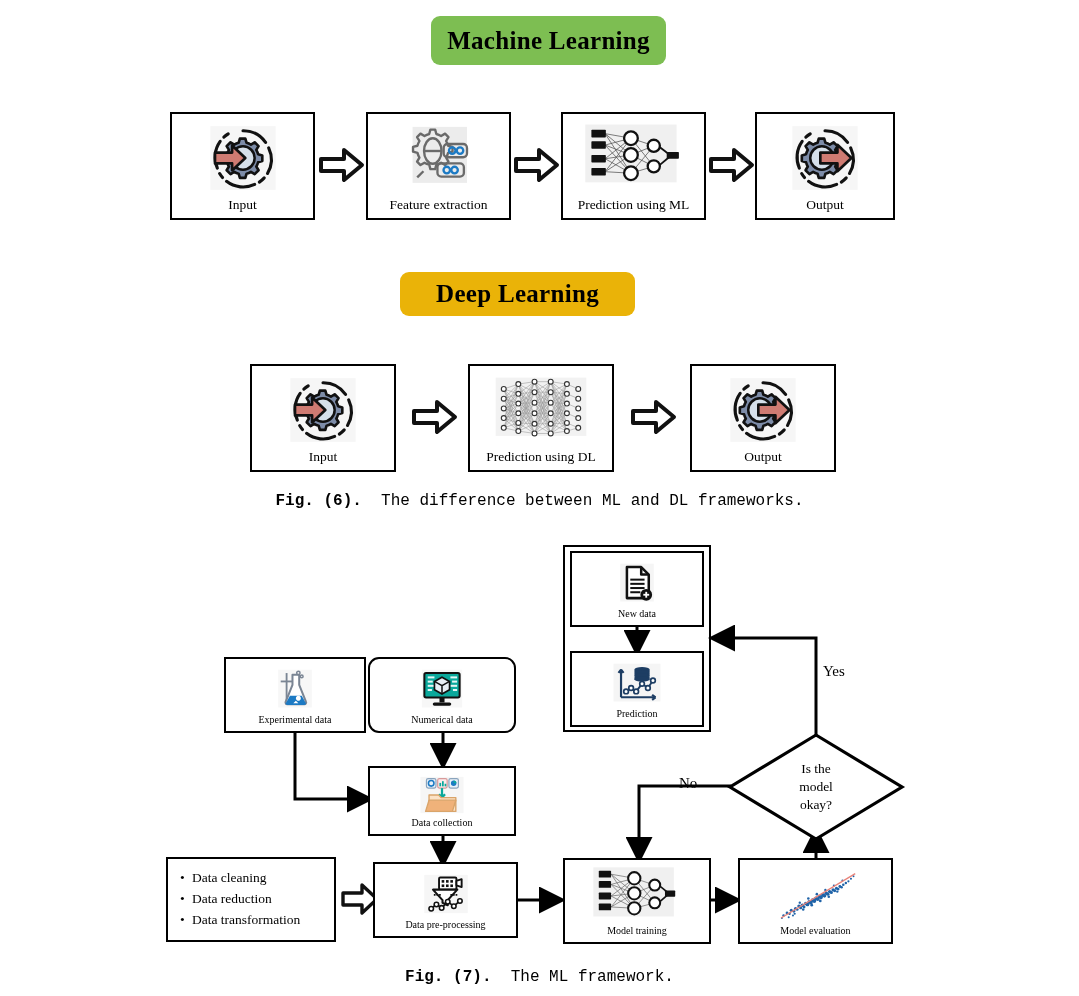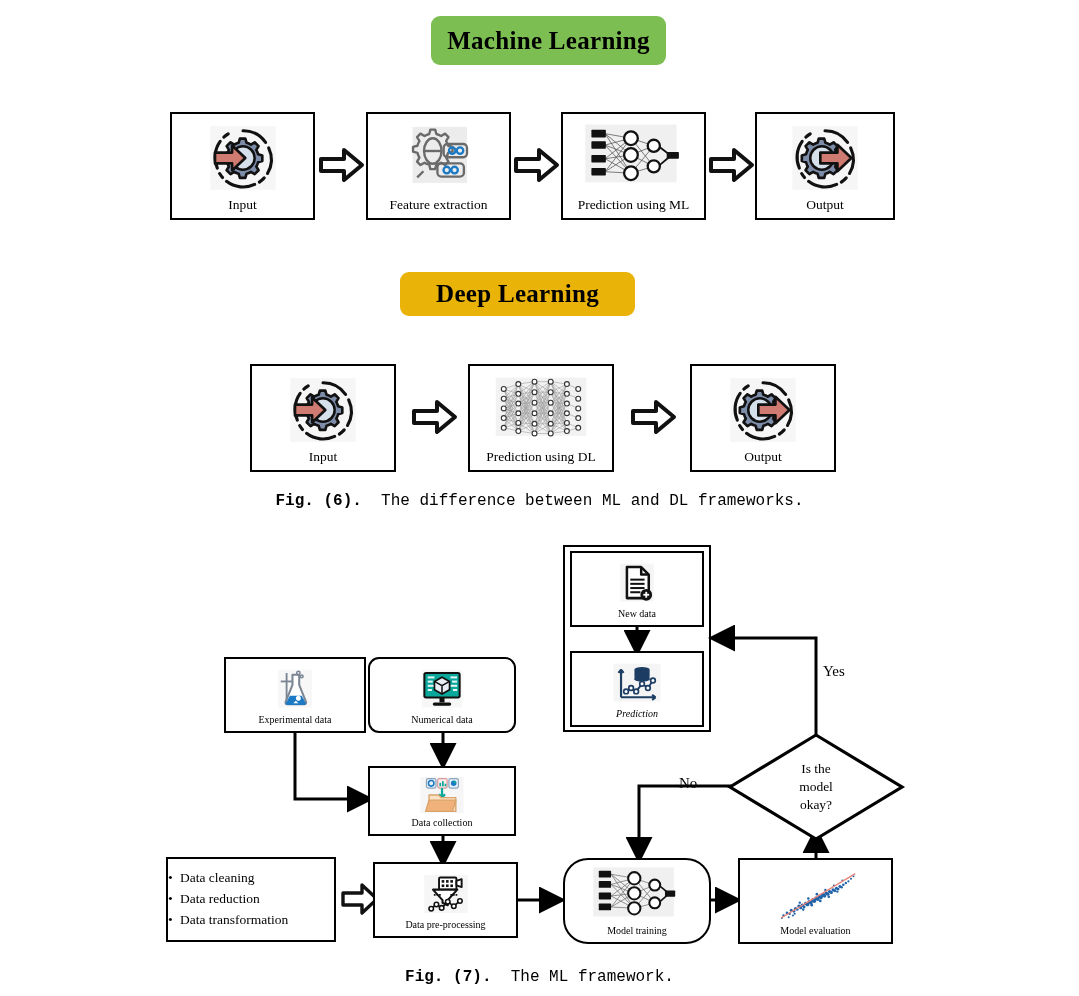--- a/index.html
+++ b/index.html
@@ -44,21 +44,21 @@
   .fbox{
     position:absolute;border:2.5px solid #000;background:#fff;box-sizing:border-box;
     display:flex;flex-direction:column;align-items:center;justify-content:flex-end;
   }
   .fbox .iconwrap{flex:1;display:flex;align-items:center;justify-content:center;width:100%;padding-top:4px;}
   .fbox .flabel{font-size:10px;line-height:1;padding-bottom:6px;white-space:nowrap;}
   .outerbox{position:absolute;border:2.5px solid #000;background:transparent;box-sizing:border-box;}
   .bullets{
     position:absolute;border:2.5px solid #000;background:#fff;box-sizing:border-box;
     display:flex;flex-direction:column;justify-content:center;
-    padding-left:0;font-size:13.5px;line-height:1.55;
+    padding-left:12px;font-size:13.5px;line-height:1.55;
   }
   .bullets div{white-space:nowrap;}
   .bullets .bdot{display:inline-block;width:12px;}
   .edgelabel{position:absolute;font-size:15px;}
   svg.lines{position:absolute;left:0;top:0;width:1079px;height:996px;pointer-events:none;}
 </style>
 </head>
 <body>
 
 <div class="stage">
@@ -352,21 +352,21 @@
         <circle cx="34" cy="39" r="7" fill="#111"></circle>
         <g stroke="#fff" stroke-width="2.2">
             <line x1="30.5" y1="39" x2="37.5" y2="39"></line>
             <line x1="34" y1="35.5" x2="34" y2="42.5"></line>
           </g>
       </svg>
     </div>
     <div class="flabel">New data</div>
   </div>
 
-  <div class="fbox" style="left:570px;top:651px;width:134px;height:76px;font-style:italic;">
+  <div class="fbox" style="left:570px;top:651px;width:134px;height:76px;">
     <div class="iconwrap">
       <svg width="52" height="42" viewBox="0 0 60 50">
         <rect x="2" y="2" width="56" height="45" fill="#f5f5f5"></rect>
         <g stroke="#1d3d63" stroke-width="2.6" fill="none" marker-end="">
           <path d="M11 42 L11 9"></path>
             <path d="M11 42 L52 42"></path>
           <path d="M11 9 l-3 4 M11 9 l3 4"></path>
           <path d="M52 42 l-4 -3 M52 42 l-4 3"></path>
         </g>
         <g stroke="#1d3d63" stroke-width="2.2" fill="none">
@@ -508,21 +508,21 @@
             <circle cx="24" cy="39" r="2.6"></circle>
           <circle cx="31" cy="32" r="2.6"></circle>
             <circle cx="38" cy="37" r="2.6"></circle>
             <circle cx="45" cy="31" r="2.6"></circle>
         </g>
       </svg>
     </div>
     <div class="flabel">Data pre-processing</div>
   </div>
 
-  <div class="fbox" style="left:563px;top:858px;width:148px;height:86px;border-radius:25px;">
+  <div class="fbox" style="left:563px;top:858px;width:148px;height:86px;">
     <div class="iconwrap">
       <svg width="98" height="58" viewBox="0 0 140 85">
         <rect x="6" y="2" width="118" height="72" fill="#f0f0f0"></rect>
         <g stroke="#666" stroke-width="1" fill="none">
           <path d="M32 12 L66 18 M32 12 L66 40 M32 12 L66 62
                    M32 27 L66 18 M32 27 L66 40 M32 27 L66 62
                    M32 44 L66 18 M32 44 L66 40 M32 44 L66 62
                    M32 60 L66 18 M32 60 L66 40 M32 60 L66 62
                    M66 18 L96 28 M66 18 L96 54 M66 40 L96 28 M66 40 L96 54
                    M66 62 L96 28 M66 62 L96 54"></path>

